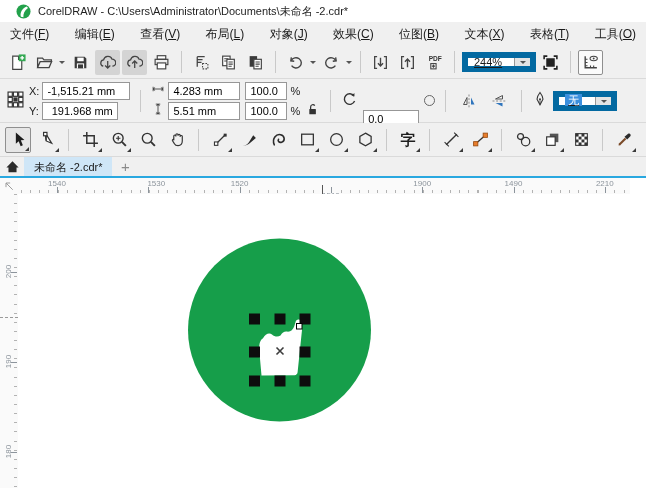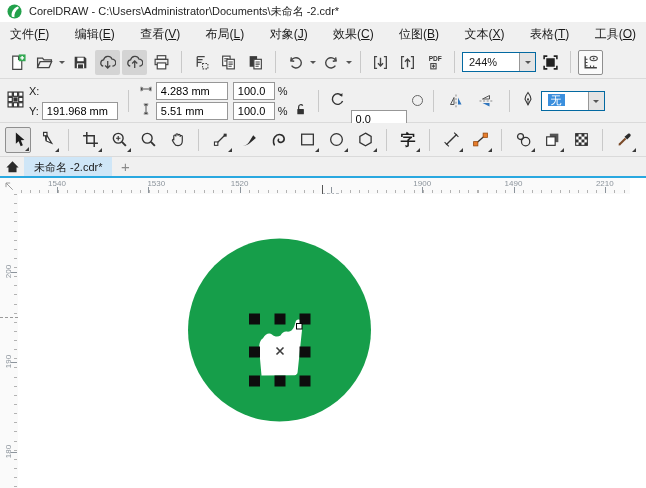--- a/index.html
+++ b/index.html
@@ -1,32 +1,32 @@
 <!DOCTYPE html>
 <html><head>
 <meta charset="utf-8">
 <style>
   html,body{margin:0;padding:0;background:#fff;}
   .app{position:relative;width:646px;height:488px;background:#fff;overflow:hidden;
        font-family:"Liberation Sans",sans-serif;font-size:12px;color:#1a1a1a;}
   .row{position:absolute;left:0;right:0;background:#f0f0f0;}
   
-  .titlebar{top:0;height:22px;background:#fff;display:flex;align-items:center;padding-left:7px;gap:7px;}
+  .titlebar{top:0;height:22px;background:#fff;display:flex;align-items:center;padding-left:16px;gap:7px;}
   .title-text{font-size:11px;color:#1f1f1f;white-space:nowrap;}
   
   .menubar{top:22px;height:24px;display:flex;align-items:center;justify-content:space-between;padding:0 10px;}
   .menu-item{font-size:12px;color:#1a1a1a;white-space:nowrap;}
   
   .toolbar{top:46px;height:33px;display:flex;align-items:center;padding:0 5px;gap:2px;border-bottom:1px solid #dadada;box-sizing:border-box;}
   .tbtn{width:25px;height:25px;display:flex;align-items:center;justify-content:center;border-radius:2px;flex:none;position:relative;}
   .tbtn.toggled{background:#d4d4d4;}
   .tbtn.bordered{border:1px solid #8f8f8f;background:#fbfbfb;box-sizing:border-box;}
   .caret{width:0;height:0;border:3.5px solid transparent;border-top-color:#555;margin:4px 1px 0 0;flex:none;}
   .vsep{width:1px;height:22px;background:#c9c9c9;margin:0 5px;flex:none;}
-  .combo{display:flex;height:20px;border:1px solid #0369a1;background:#fff;align-items:center;flex:none;box-sizing:border-box;}
+  .combo{display:flex;height:20px;border:6px solid #0369a1;background:#fff;align-items:center;flex:none;box-sizing:border-box;text-decoration:underline;}
   .combo .val{padding:0 6px;font-size:11px;flex:1;white-space:nowrap;}
   .combo .drop{width:15px;align-self:stretch;background:#e4e4e4;border-left:1px solid #979797;display:flex;align-items:center;justify-content:center;}
   
   .propbar{top:79px;height:44px;display:flex;align-items:center;padding:0 7px;gap:5px;border-bottom:1px solid #dadada;box-sizing:border-box;}
   .stack{display:flex;flex-direction:column;gap:2px;flex:none;}
   .frow{display:flex;align-items:center;gap:3px;height:18px;}
   .plabel{font-size:11px;color:#222;flex:none;}
   input.pfield{height:18px;border:1px solid #979797;background:#fff;font-size:11px;padding:0 4px;box-sizing:border-box;font-family:inherit;color:#000;}
   .dial{width:9px;height:9px;border:1.3px solid #666;border-radius:50%;flex:none;}
   
@@ -221,24 +221,25 @@
           <rect x="1" y="11" width="4" height="4"></rect>
             <rect x="6" y="11" width="4" height="4"></rect>
             <rect x="11" y="11" width="4" height="4"></rect>
         </g>
         <rect x="6" y="6" width="4" height="4" fill="#333"></rect>
       </svg>
     </span>
     <div class="stack">
       <div class="frow">
         <span class="plabel">X:</span>
+        <input class="pfield" style="width: 88px;" readonly="" value="-1,515.21 mm">
       </div>
       <div class="frow">
         <span class="plabel">Y:</span>
-        <input class="pfield" style="width: 76px;" readonly="" value="191.968 mm">
+        <input class="pfield" style="width: 76px; text-align: right;" readonly="" value="191.968 mm">
       </div>
     </div>
     <span class="vsep"></span>
     <div class="stack">
       <div class="frow">
         <span><svg width="14" height="12" viewBox="0 0 16 16">
               <path d="M1.5 8 h13 M1.5 8 l2.6 -2 M1.5 8 l2.6 2 M14.5 8 l-2.6 -2 M14.5 8 l-2.6 2 M1.5 5 v6 M14.5 5 v6" stroke="#333" stroke-width="1.1" fill="none"></path>
             </svg></span>
         <input class="pfield" style="width: 72px;" readonly="" value="4.283 mm">
       </div>

